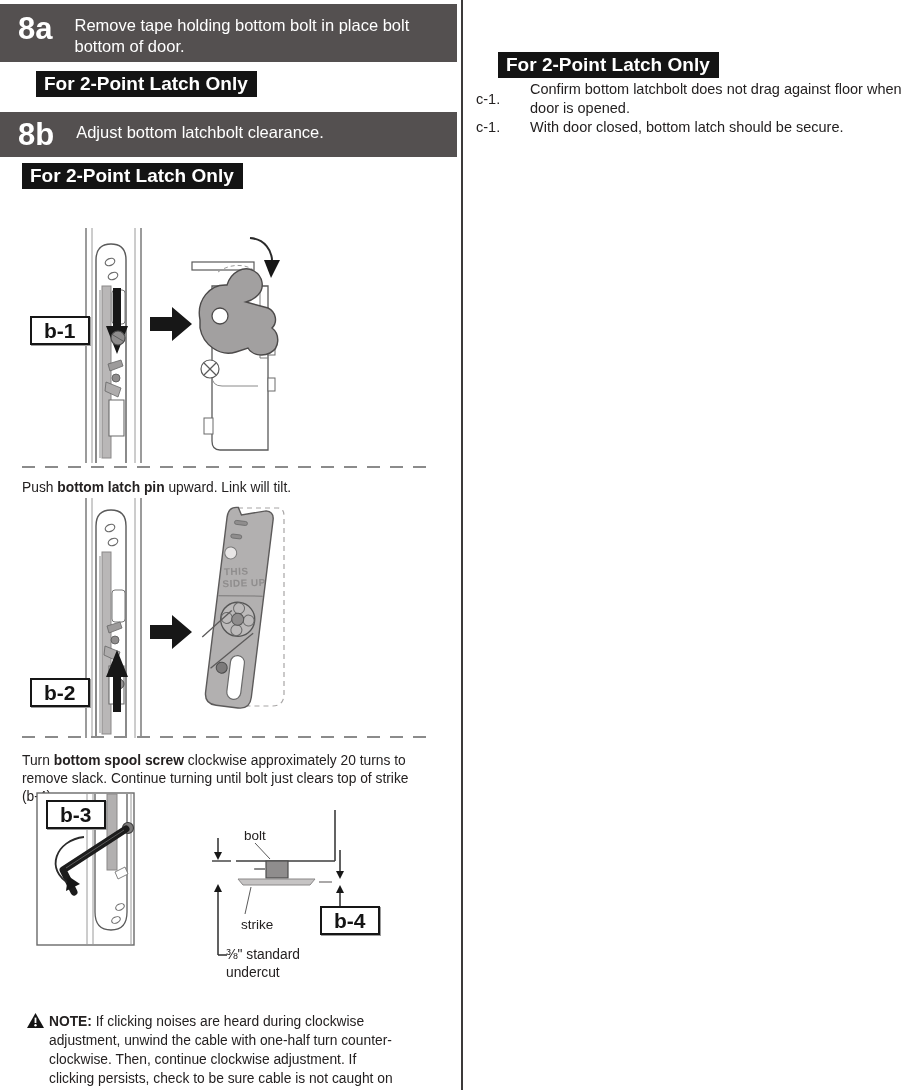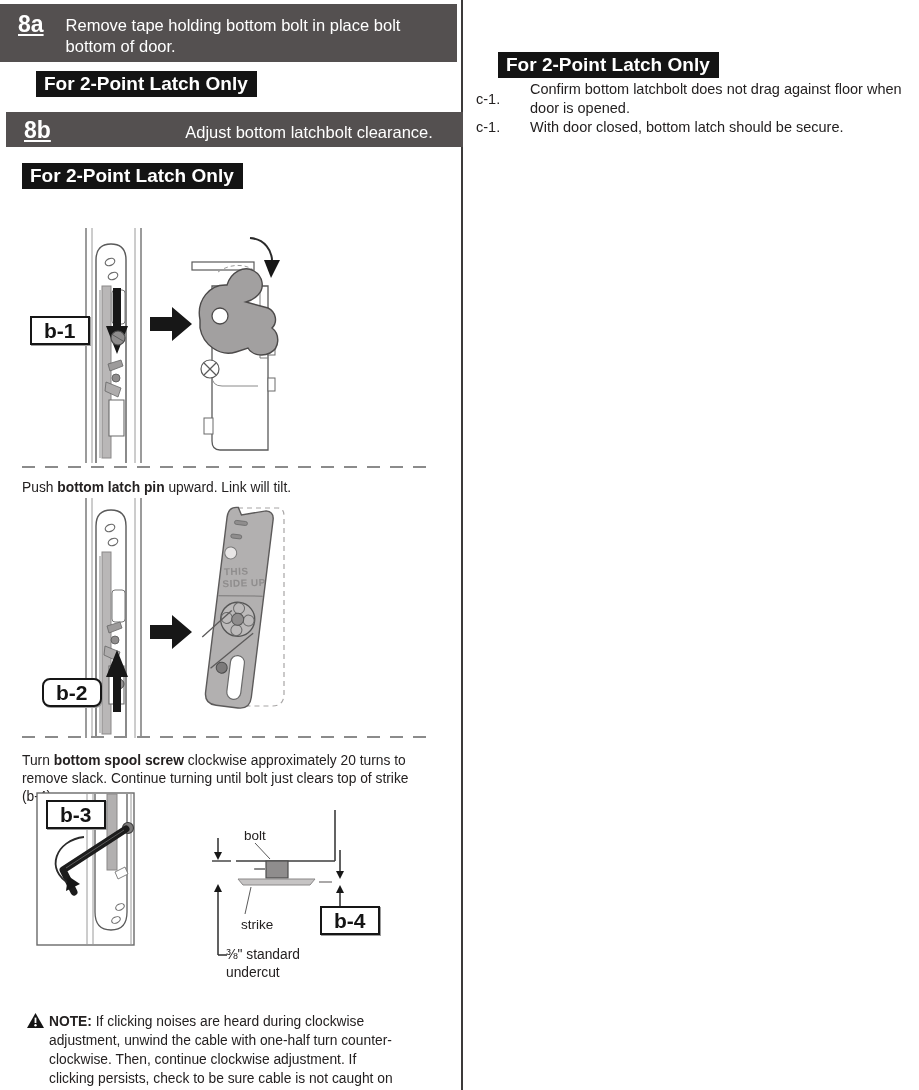--- a/index.html
+++ b/index.html
@@ -2,21 +2,21 @@
 <html><head>
 <meta charset="utf-8">
 <style>
   html,body{margin:0;padding:0;background:#fff;}
   #page{
     position:relative;width:919px;height:1090px;background:#ffffff;overflow:hidden;
     font-family:"Liberation Sans","DejaVu Sans",sans-serif;color:#232020;
   }
   
   .hdr{position:absolute;background:#545050;color:#fff;display:flex;align-items:flex-start;box-sizing:border-box;}
-  .hdr .num{font-size:23px;font-weight:bold;line-height:1;padding:9px 0 0 18px;letter-spacing:0;text-decoration:underline;}
+  .hdr .num{font-size:31px;font-weight:bold;line-height:1;padding:9px 0 0 18px;letter-spacing:0;}
   .hdr .ttl{font-size:16.5px;line-height:21px;padding-top:11px;}
   
   .badge{position:absolute;background:#141414;color:#fff;font-weight:bold;font-size:19px;line-height:23px;padding:1px 9px 2px 8px;white-space:nowrap;}
   
   .step{position:absolute;font-size:13.8px;line-height:18px;color:#242121;}
   .step b{font-weight:bold;}
   
   .figlabel{position:absolute;background:#fff;border:2px solid #161616;font-weight:bold;font-size:21px;line-height:25px;padding:0 12px;color:#141414;box-shadow:1px 1px 0 #9c9c9c;}
   
   .dashsep{position:absolute;height:2px;background:repeating-linear-gradient(90deg,#8b8b8b 0 13px,transparent 13px 23px);}
@@ -44,21 +44,21 @@
 
   <div class="divider"></div>
 
   <div class="hdr" style="left:0;top:4px;width:457px;height:58px;">
     <div class="num">8a</div>
     <div class="ttl" style="margin-left:22px;width:382px;">Remove tape holding bottom bolt in place bolt bottom of door.</div>
   </div>
 
   <div class="badge" style="left:36px;top:71px;">For 2-Point Latch Only</div>
 
-  <div class="hdr" style="left:6px;top:112px;width:457px;height:35px;text-align:right;">
+  <div class="hdr" style="left:0;top:112px;width:457px;height:45px;">
     <div class="num" style="padding-top:7px;">8b</div>
     <div class="ttl" style="margin-left:22px;width:360px;padding-top:10px;">Adjust bottom latchbolt clearance.</div>
   </div>
 
   <div class="badge" style="left:22px;top:163px;">For 2-Point Latch Only</div>
 
 
   <div class="figwrap" style="left:22px;top:228px;width:420px;height:235px;">
     <svg width="420" height="235" viewBox="0 0 420 235">
 
@@ -162,21 +162,21 @@
         <circle cx="218" cy="120" r="5.5" fill="none" stroke="#6a6a6a" stroke-width="1"></circle>
         <circle cx="229" cy="120" r="6" fill="#8f8d8d" stroke="#555" stroke-width="1"></circle>
 
         <polyline points="196,142 222,112" fill="none" stroke="#5c5a5a" stroke-width="1.3"></polyline>
         <polyline points="208,172 246,132" fill="none" stroke="#5c5a5a" stroke-width="1.3"></polyline>
 
         <rect x="227" y="156" width="14" height="44" rx="7" fill="#fff" stroke="#6a6a6a" stroke-width="1.2"></rect>
         <circle cx="219" cy="170" r="5.5" fill="#7c7a7a" stroke="#4c4c4c" stroke-width="1"></circle>
       </g>
     </svg>
-    <div class="figlabel" style="left:20px;top:180px;border-radius:8px;">b-2</div>
+    <div class="figlabel" style="left:8px;top:180px;">b-2</div>
   </div>
 
   <div class="dashsep" style="left:22px;top:736px;width:408px;"></div>
 
   <div class="step" style="left:22px;top:752px;width:400px;">
     <span>Turn </span><b>bottom spool screw</b><span> clockwise approximately 20 turns to remove slack. Continue turning until bolt just clears top of strike (b-4).</span>
   </div>
 
   <div class="figwrap" style="left:36px;top:792px;width:100px;height:155px;">
     <svg width="100" height="155" viewBox="0 0 100 155">

